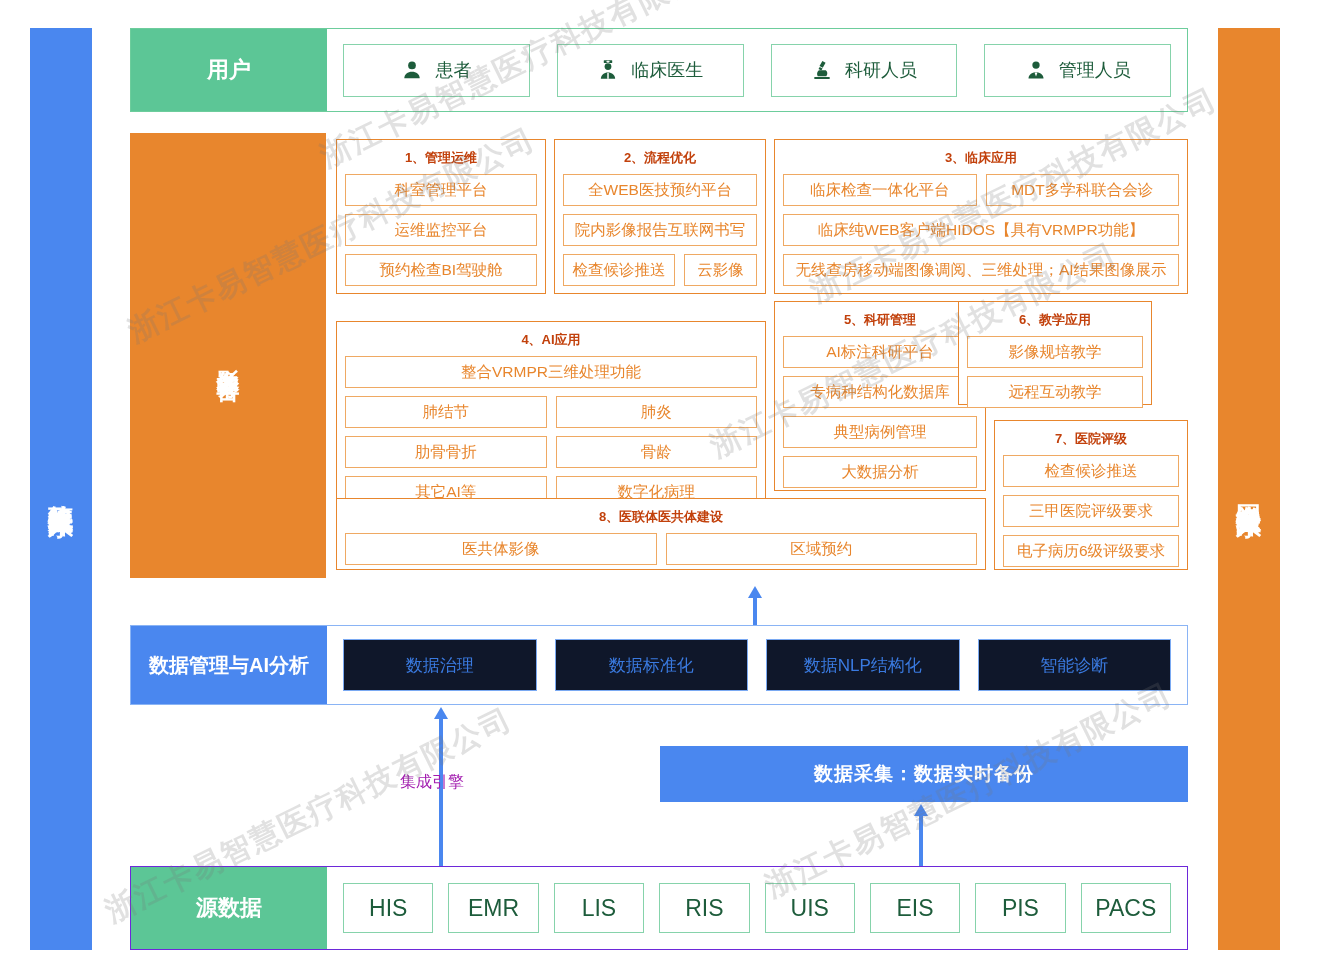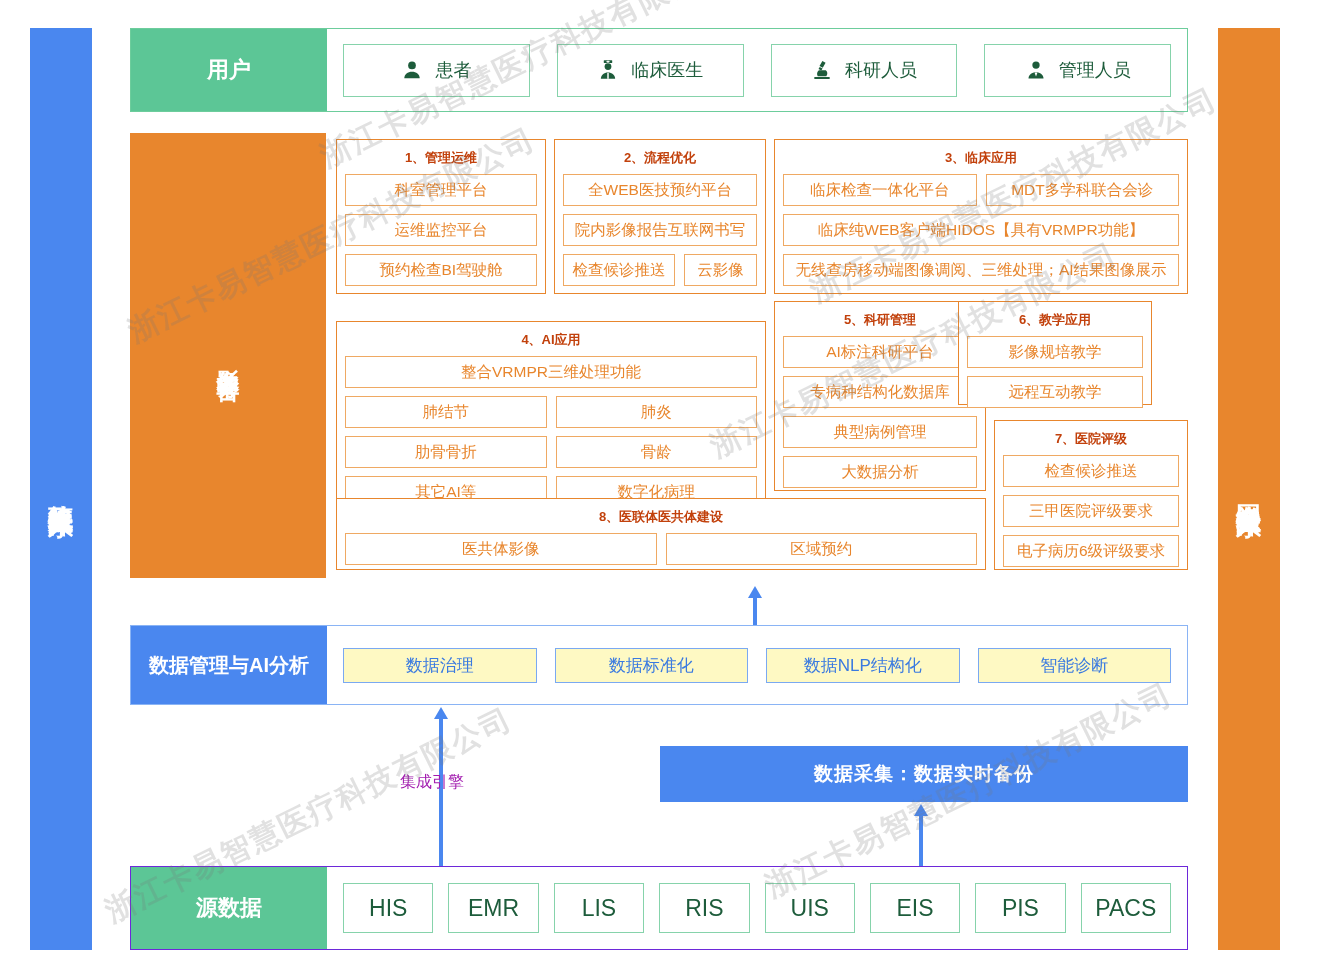--- a/index.html
+++ b/index.html
@@ -87,21 +87,21 @@
   .orow { display: flex; gap: 9px; margin-bottom: 8px; }
   .orow:last-child { margin-bottom: 0; }
   .orow > .ocell { flex: 1; }
 
   
   #dm-band { left: 130px; top: 625px; width: 1058px; height: 80px;
              border: 1px solid #8ab4f5; justify-content: space-between; }
   #dm-band .band-label { background: #4a87ef; font-size: 20px; }
   #dm-body { display:flex; align-items:center; gap: 18px; padding: 0 16px; }
   .dm-chip {
-    flex: 1; height: 35px; border: 1.3px solid #7aa9f2; background:#fef9c3;
+    flex: 1; height: 52px; border: 1.3px solid #7aa9f2; background:#0f172a;
     display:flex; align-items:center; justify-content:center;
     color:#3a7ae0; font-size: 17px;
   }
 
   
   #collect-bar {
     position: absolute; left: 660px; top: 746px; width: 528px; height: 56px;
     background: #4a87ef; color:#fff; font-weight:700; font-size: 19px;
     display:flex; align-items:center; justify-content:center; letter-spacing: 1px;
   }

